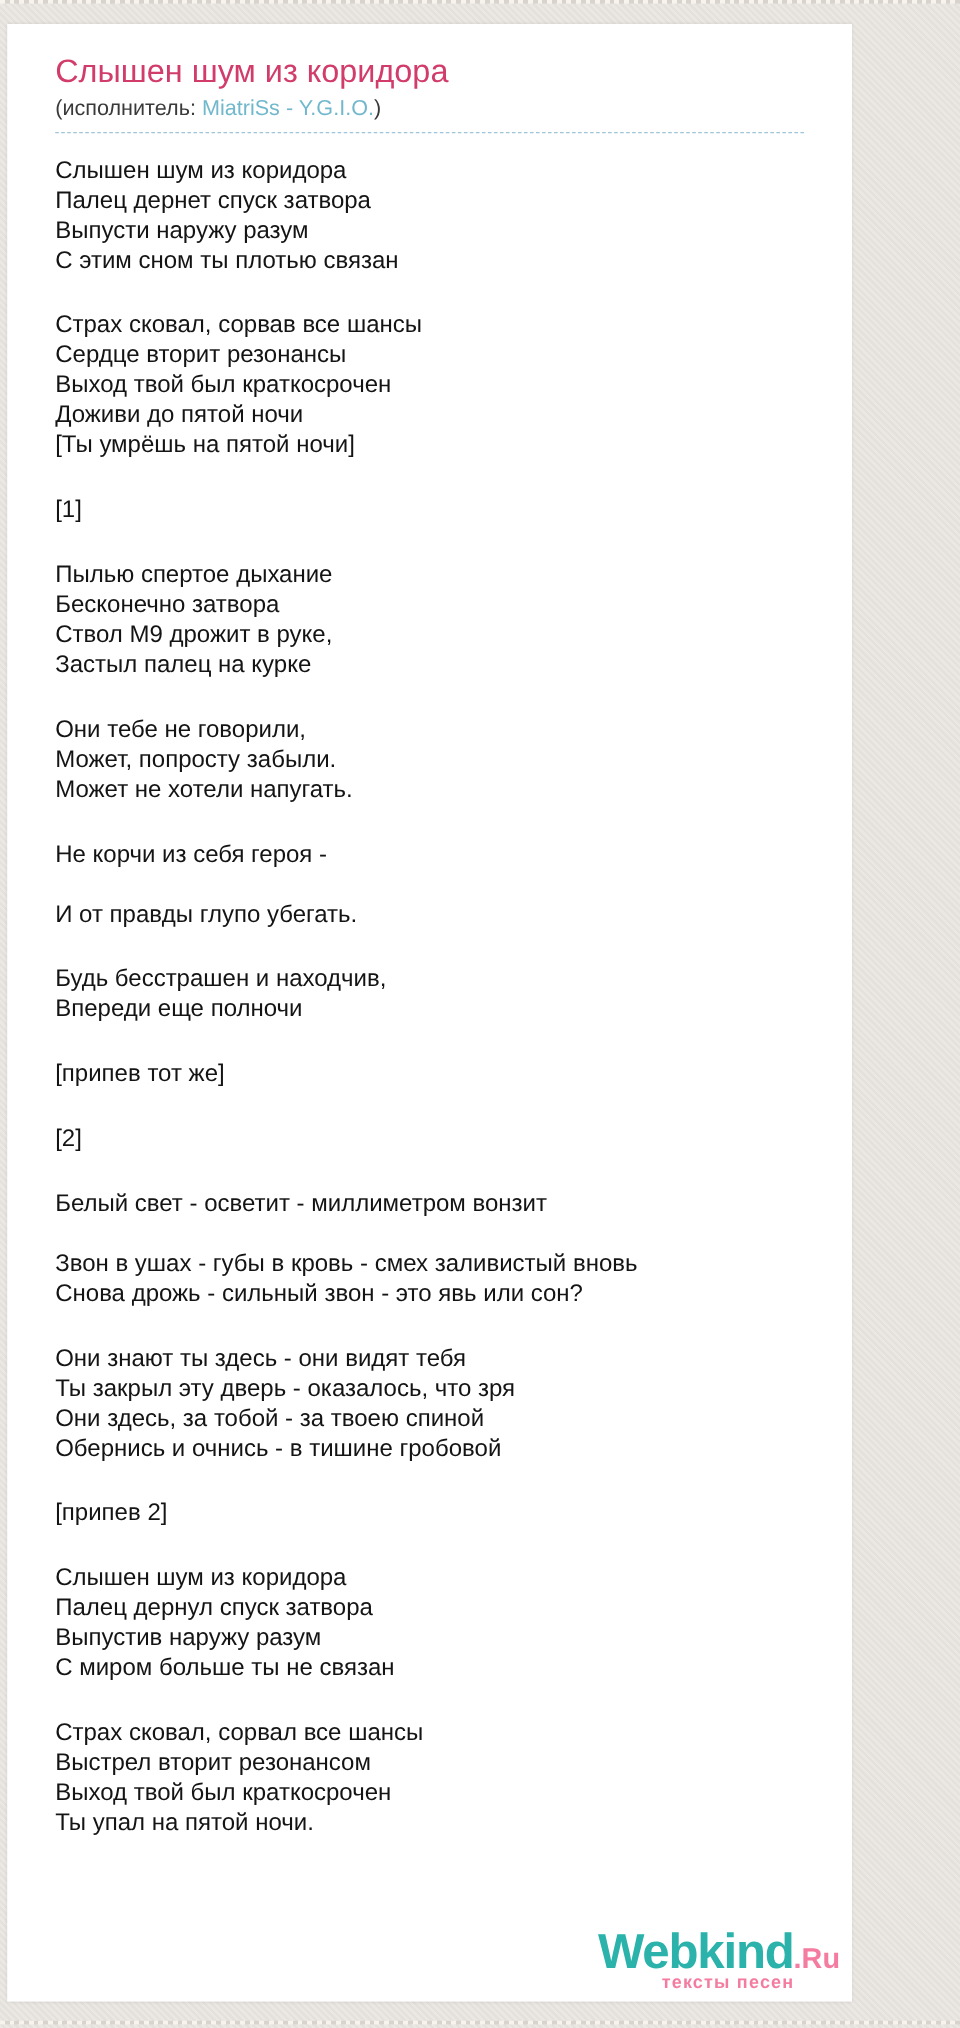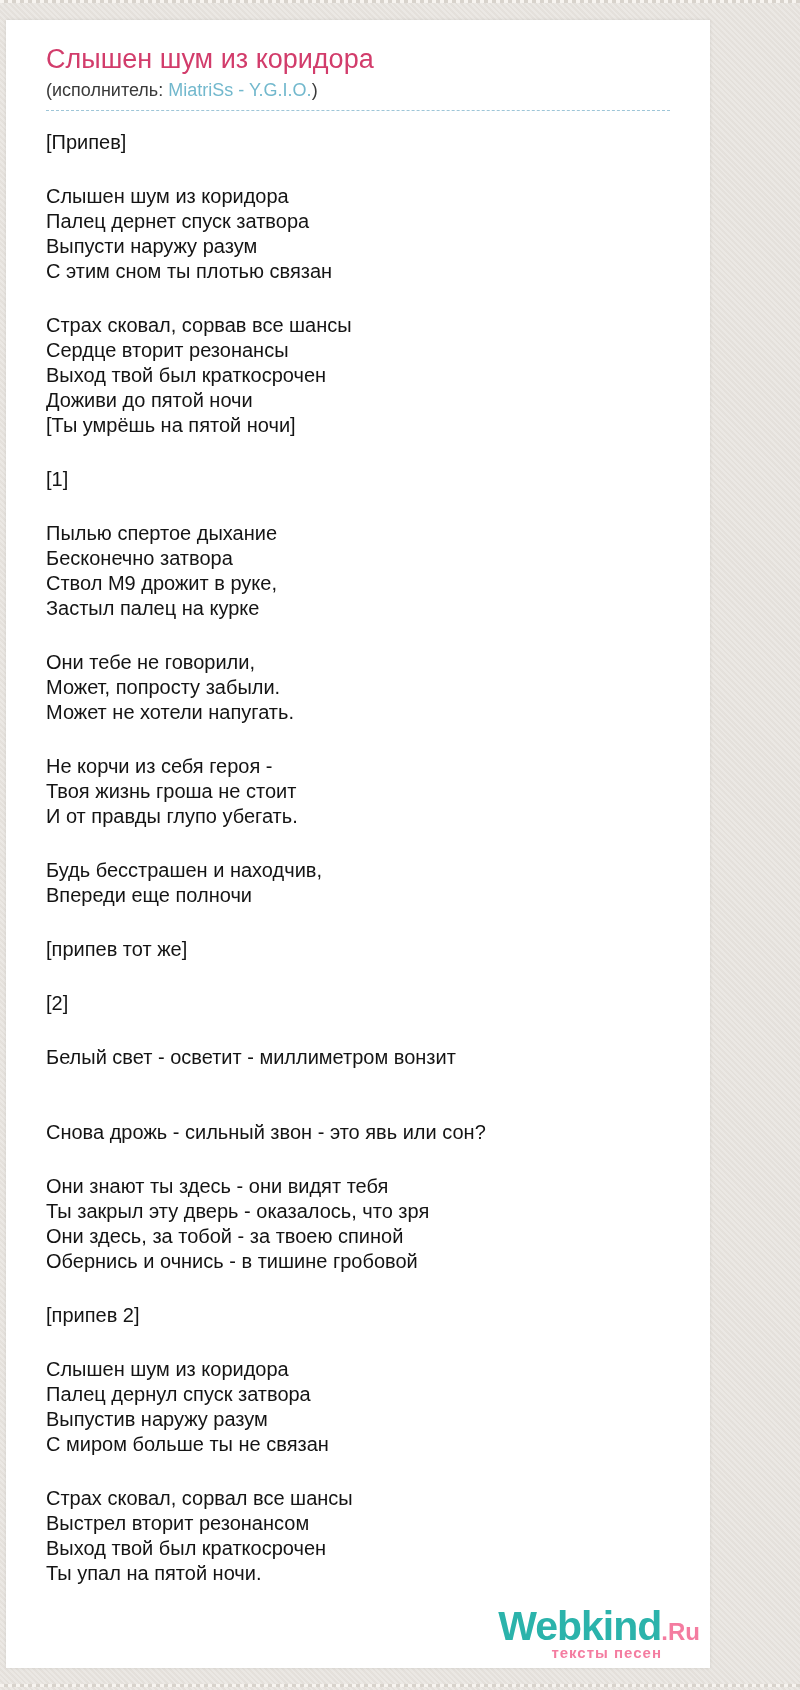--- a/index.html
+++ b/index.html
@@ -91,31 +91,30 @@
 
 <div class="dashed-edge top"></div>
 
 <div class="card">
 
   <h1 class="page-title">Слышен шум из коридора</h1>
 
   <div class="artist-line"><span>(исполнитель: </span><a class="artist-link">MiatriSs - Y.G.I.O.</a><span>)</span></div>
 
   <div class="lyrics">
-      <p><span>[Припев]</span></p>
       <p><span>Слышен шум из коридора</span><br><span>Палец дернет спуск затвора</span><br><span>Выпусти наружу разум</span><br><span>С этим сном ты плотью связан</span></p>
       <p><span>Страх сковал, сорвав все шансы</span><br><span>Сердце вторит резонансы</span><br><span>Выход твой был краткосрочен</span><br><span>Доживи до пятой ночи</span><br><span>[Ты умрёшь на пятой ночи]</span></p>
       <p><span>[1]</span></p>
       <p><span>Пылью спертое дыхание</span><br><span>Бесконечно затвора</span><br><span>Ствол М9 дрожит в руке,</span><br><span>Застыл палец на курке</span></p>
       <p><span>Они тебе не говорили,</span><br><span>Может, попросту забыли.</span><br><span>Может не хотели напугать.</span></p>
-      <p><span>Не корчи из себя героя -</span><br><span>Твоя жизнь гроша не стоит</span><br><span>И от правды глупо убегать.</span></p>
+      <p><span>Не корчи из себя героя -</span><br><br><span>И от правды глупо убегать.</span></p>
       <p><span>Будь бесстрашен и находчив,</span><br><span>Впереди еще полночи</span></p>
       <p><span>[припев тот же]</span></p>
       <p><span>[2]</span></p>
-      <p><span>Белый свет - осветит - миллиметром вонзит</span><br><br><br><span>Снова дрожь - сильный звон - это явь или сон?</span></p>
+      <p><span>Белый свет - осветит - миллиметром вонзит</span><br><br><span>Звон в ушах - губы в кровь - смех заливистый вновь</span><br><span>Снова дрожь - сильный звон - это явь или сон?</span></p>
       <p><span>Они знают ты здесь - они видят тебя</span><br><span>Ты закрыл эту дверь - оказалось, что зря</span><br><span>Они здесь, за тобой - за твоею спиной</span><br><span>Обернись и очнись - в тишине гробовой</span></p>
       <p><span>[припев 2]</span></p>
       <p><span>Слышен шум из коридора</span><br><span>Палец дернул спуск затвора</span><br><span>Выпустив наружу разум</span><br><span>С миром больше ты не связан</span></p>
       <p><span>Страх сковал, сорвал все шансы</span><br><span>Выстрел вторит резонансом</span><br><span>Выход твой был краткосрочен</span><br><span>Ты упал на пятой ночи.</span></p>
     </div>
 
   <div class="site-logo">
     <div><span class="logo-main">Webkind</span><span class="logo-suffix">.Ru</span></div>
     <div class="logo-tagline">тексты песен</div>
   </div>

